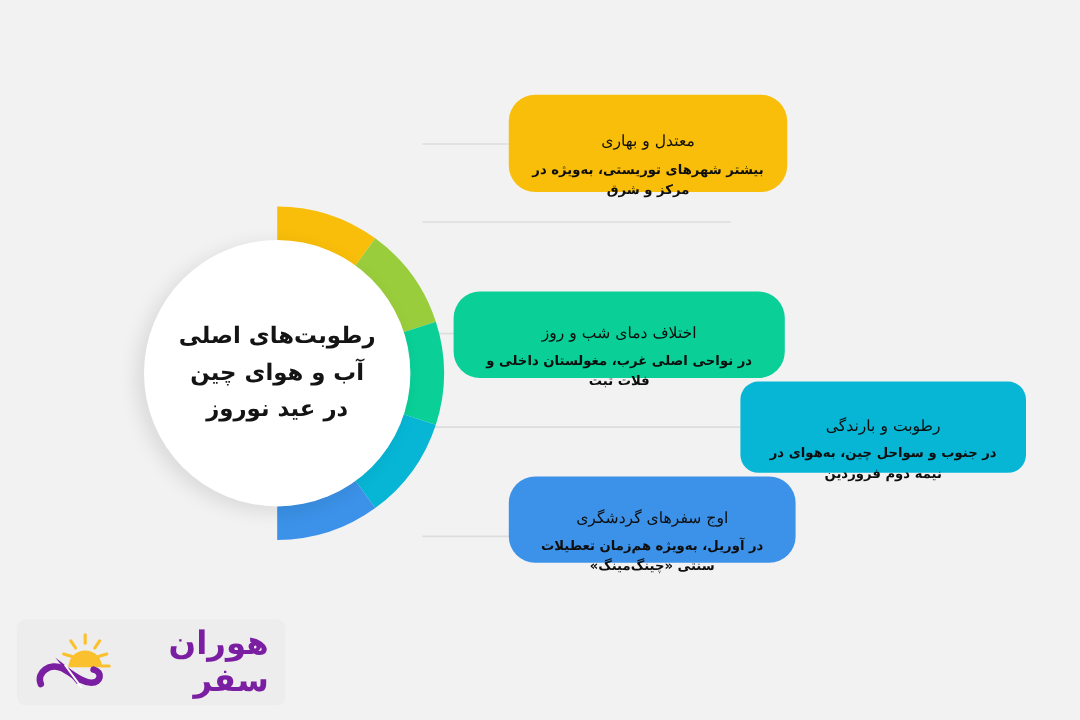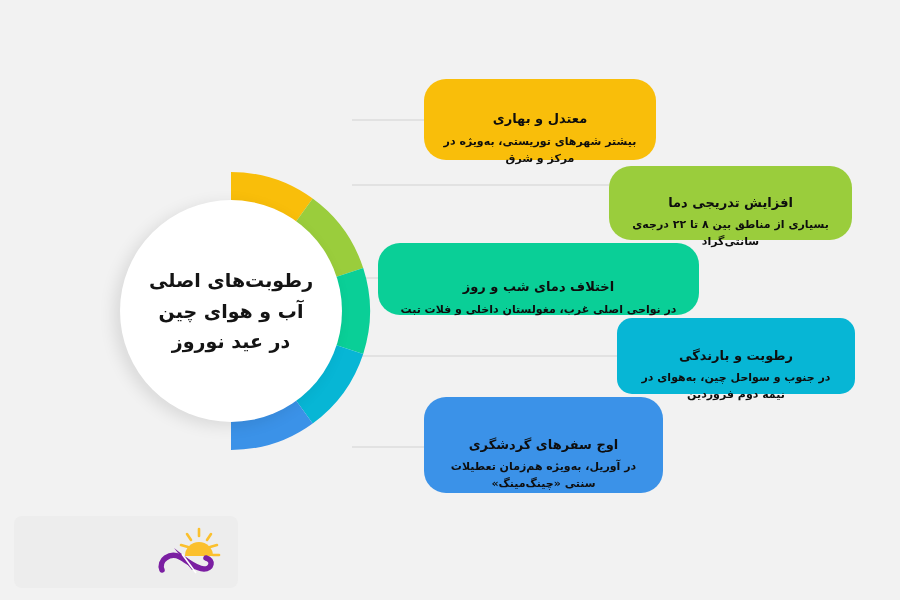--- a/index.html
+++ b/index.html
@@ -80,40 +80,40 @@
     border-radius: 22px;
     padding: 9px 16px 11px;
     text-align: center;
     color: #0e0e0e;
     display: flex;
     flex-direction: column;
     justify-content: center;
     align-items: center;
   }
   .card-title {
-    font-weight: bold;
+    font-weight: normal;
     font-size: 13px;
     line-height: 1.35;
     margin-bottom: 5px;
     letter-spacing: -0.1px;
     margin-top: 40px;
   }
   .card-body {
     font-weight: bold;
     font-size: 11px;
     line-height: 1.55;
     letter-spacing: -0.1px;
     text-align: center;
   }
 
   .card-1 { left: 424px; top: 79px;  width: 232px; height: 81px; background: #F9BE0A; }
   .card-2 { left: 609px; top: 166px; width: 243px; height: 74px; background: #9ACD3C; }
-  .card-3 { left: 378px; top: 243px; width: 321px; height: 72px; background: #0ACF97; }
+  .card-3 { left: 378px; top: 243px; width: 276px; height: 72px; background: #0ACF97; }
   .card-4 { left: 617px; top: 318px; width: 238px; height: 76px; background: #07B6D5; border-radius: 15px; }
-  .card-5 { left: 424px; top: 397px; width: 239px; height: 96px; background: #3B92E8; }
+  .card-5 { left: 424px; top: 397px; width: 239px; height: 72px; background: #3B92E8; }
 
   
   .logo-box {
     position: absolute;
     left: 14px;
     top: 516px;
     width: 224px;
     height: 72px;
     background: #ededed;
     border-radius: 8px;
@@ -161,41 +161,38 @@
     </svg>
     <div class="donut-hole-shadow"></div>
     <div class="center-title">رطوبت‌های اصلی آب و هوای چین در عید نوروز</div>
   </div>
 
   <div class="card card-1">
     <div class="card-title">معتدل و بهاری</div>
     <div class="card-body">بیشتر شهرهای توریستی، به‌ویژه در مرکز و شرق</div>
   </div>
 
-  <div class="card card-2">
-    <div class="card-title">افزایش تدریجی دما</div>
-    <div class="card-body">بسیاری از مناطق بین ۸ تا ۲۲ درجه‌ی سانتی‌گراد</div>
-  </div>
 
   <div class="card card-3">
     <div class="card-title">اختلاف دمای شب و روز</div>
     <div class="card-body">در نواحی اصلی غرب، مغولستان داخلی و فلات تبت</div>
   </div>
 
   <div class="card card-4">
     <div class="card-title">رطوبت و بارندگی</div>
     <div class="card-body">در جنوب و سواحل چین، به‌هوای در نیمه دوم فروردین</div>
   </div>
 
   <div class="card card-5">
     <div class="card-title">اوج سفرهای گردشگری</div>
     <div class="card-body">در آوریل، به‌ویژه هم‌زمان تعطیلات سنتی «چینگ‌مینگ»</div>
   </div>
 
   <div class="logo-box">
+    <span class="logo-text">هوران سفر</span>
     <svg class="logo-mark" width="74" height="52" viewBox="0 0 74 52">
       <g stroke="#FBC02D" stroke-width="2.6" stroke-linecap="round">
         <line x1="47" y1="3" x2="47" y2="10"></line>
         <line x1="35" y1="8" x2="39" y2="14"></line>
         <line x1="59" y1="8" x2="55" y2="14"></line>
         <line x1="29" y1="19" x2="36" y2="21"></line>
         <line x1="65" y1="19" x2="58" y2="21"></line>
         <line x1="67" y1="29" x2="61" y2="29"></line>
       </g>
       <path d="M 33 30 A 14 14 0 0 1 61 30 Z" fill="#FBC02D"></path>

